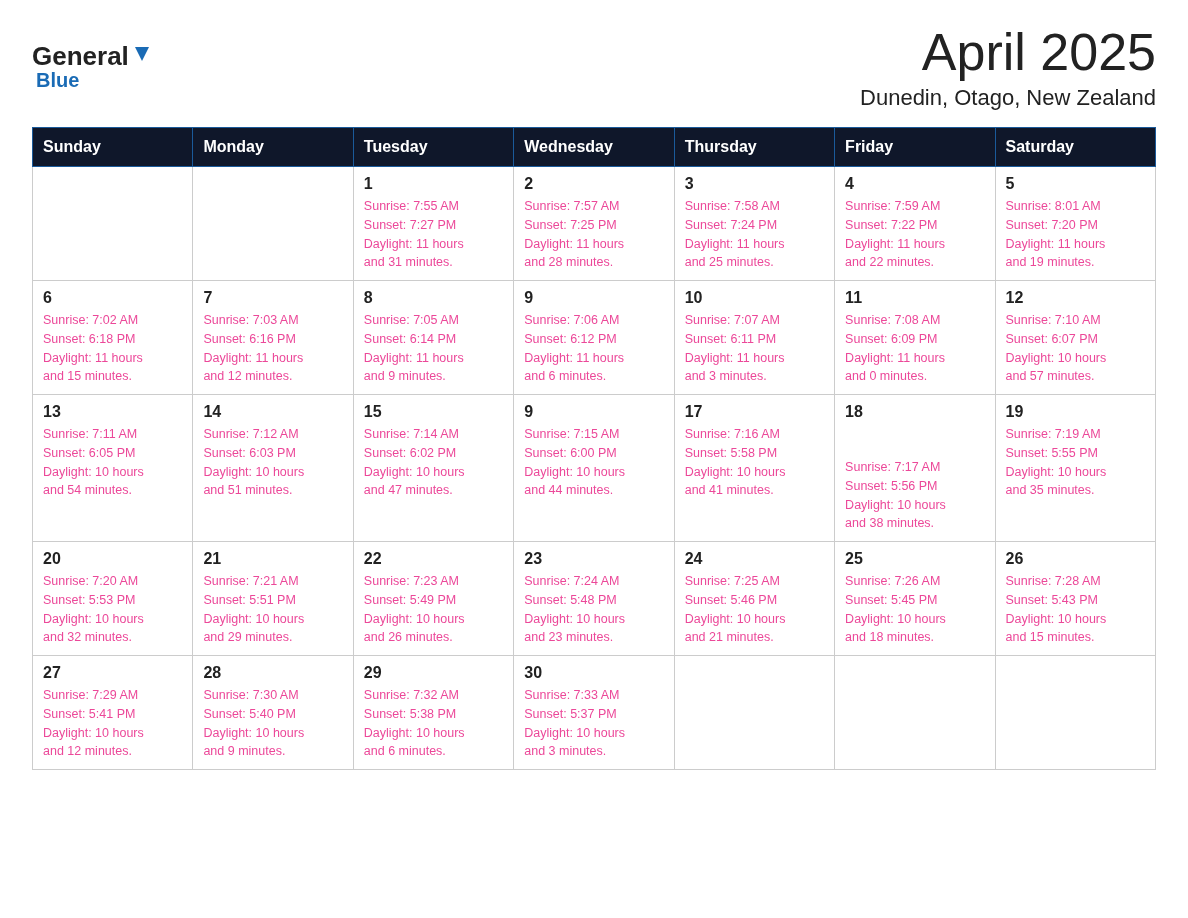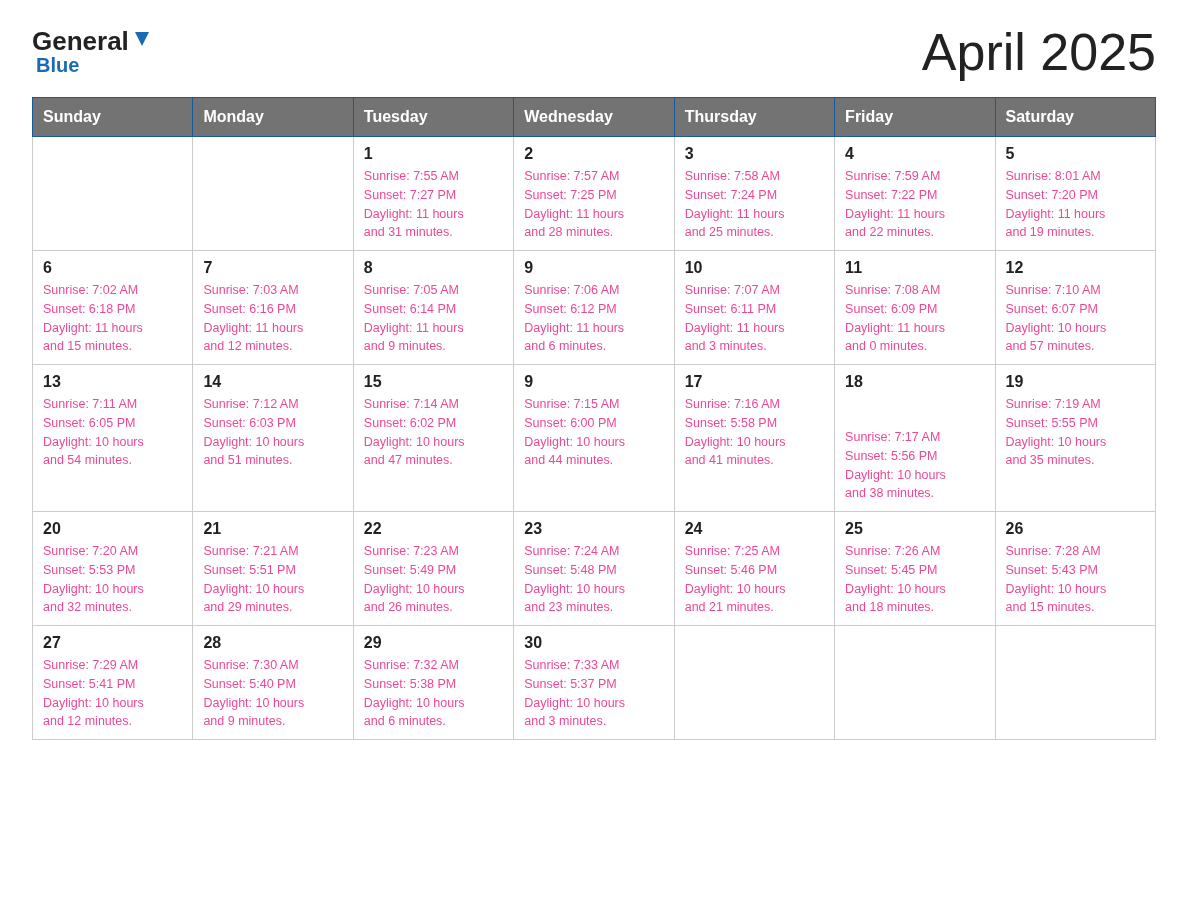--- a/index.html
+++ b/index.html
@@ -50,21 +50,21 @@
       font-size: 22px;
       color: #222;
       margin-top: 4px;
     }
     .calendar {
       width: 100%;
       border-collapse: collapse;
       border: 1px solid #bbb;
     }
     .calendar th {
-      background: #737373;
+      background: #0f172a;
       color: #fff;
       font-size: 16px;
       font-weight: bold;
       padding: 10px 10px;
       text-align: left;
       border: 1px solid #1a5a9a;
     }
     .calendar td {
       vertical-align: top;
       border: 1px solid #ccc;
@@ -103,20 +103,21 @@
           <polygon points="4,4 18,4 11,18" fill="#1a6bb5"></polygon>
         </svg>
       </span>
     </div>
     <div style="margin-left:4px;">
       <span class="logo-blue-line">Blue</span>
     </div>
   </div>
   <div class="title-block">
     <div class="month-title">April 2025</div>
+    <div class="location-title">Dunedin, Otago, New Zealand</div>
   </div>
 </div>
 
 <table class="calendar">
   <thead>
     <tr>
     <th>Sunday</th>
         <th>Monday</th>
         <th>Tuesday</th>
         <th>Wednesday</th>

